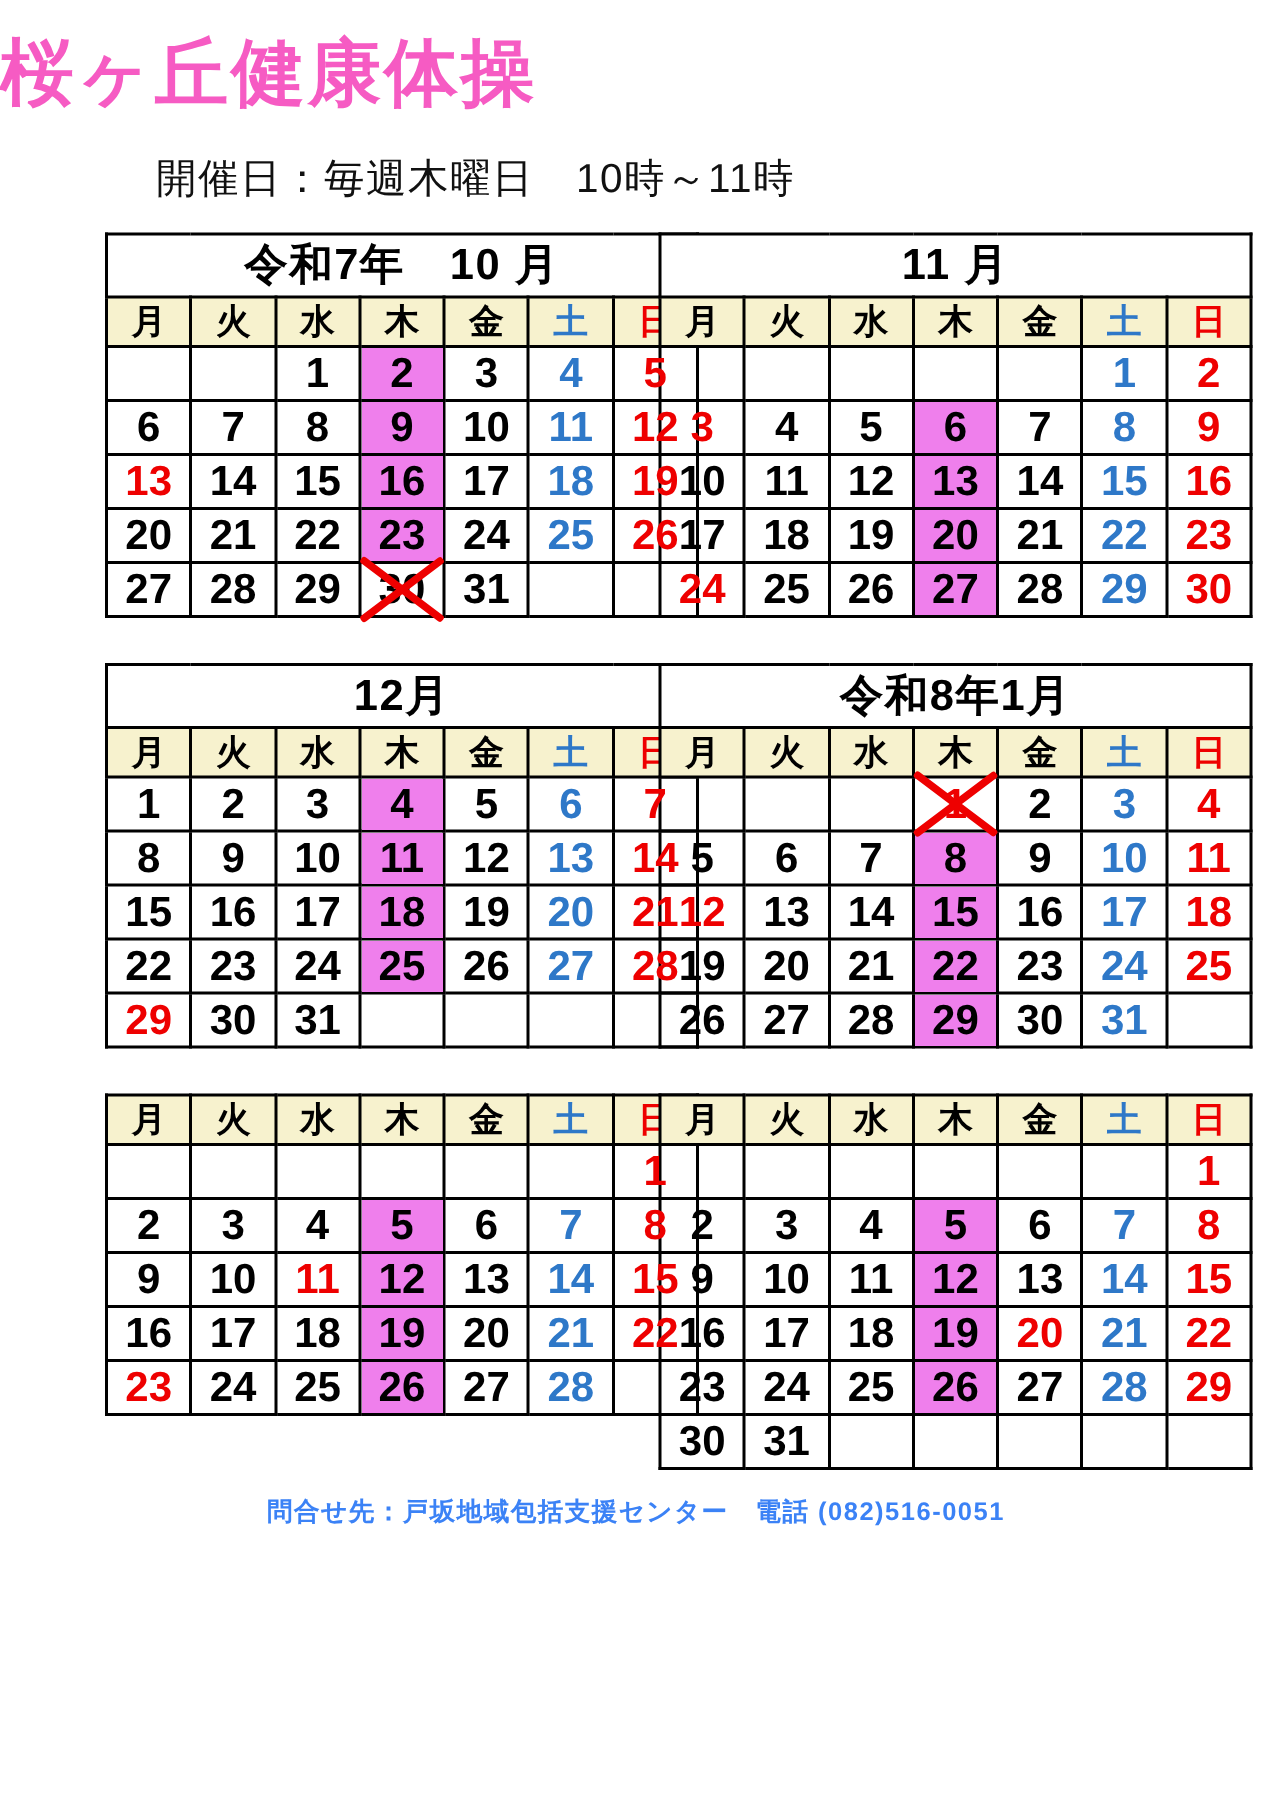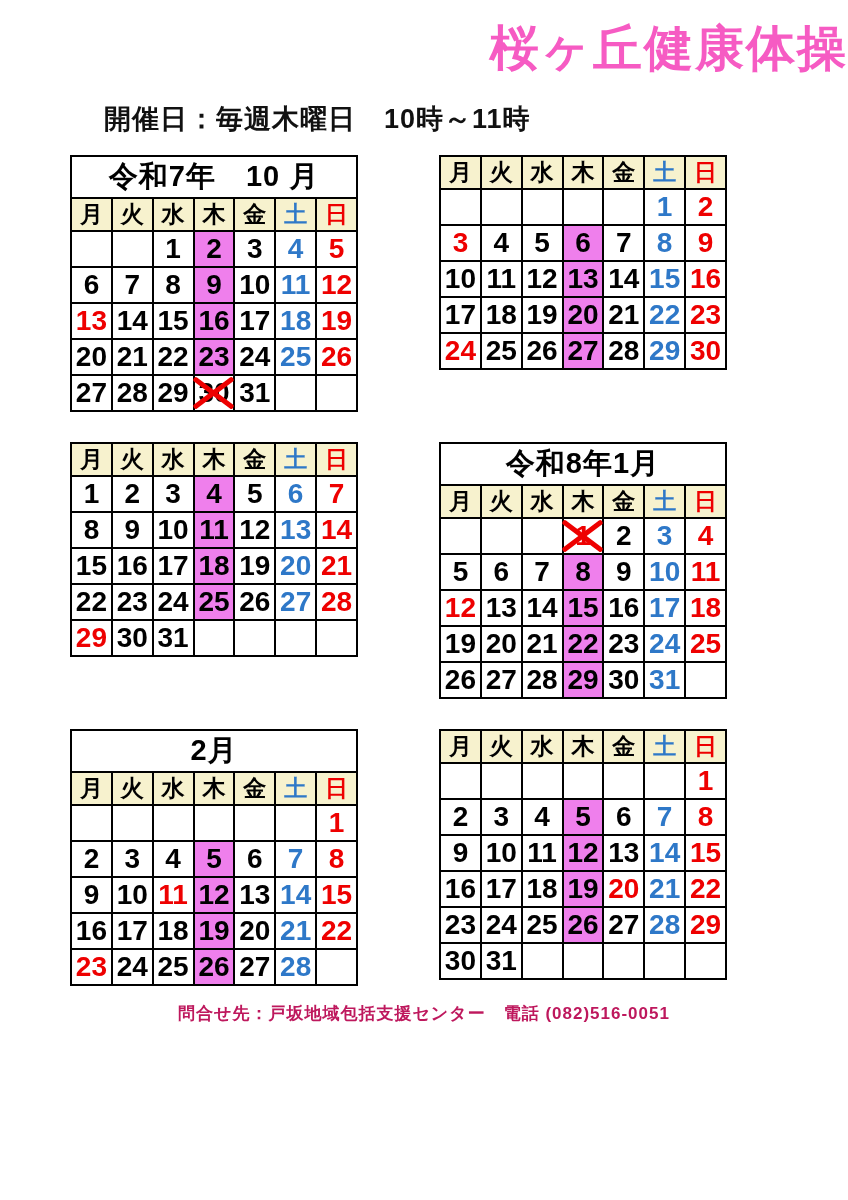--- a/index.html
+++ b/index.html
@@ -2,35 +2,35 @@
 <html style="--title_pink: #f65bc3; --holiday_red: #ee0000; --saturday_blue: #2e78c8; --header_cream: #f7f2ce; --thursday_highlight: #ef7fec; --cross_red: #ee0000; --border_black: #000000;"><head>
 <meta charset="utf-8">
 <style>
   html,body { margin:0; padding:0; }
   body {
     width:848px; height:1200px; background:#ffffff; overflow:hidden;
     font-family:"Liberation Sans","DejaVu Sans",sans-serif;
     color:#000;
   }
   .page-title {
-    margin:16px 0 0 0; text-align:right;
+    margin:16px 0 0 0; text-align:left;
     font-size:49px; font-weight:700; letter-spacing:2px;
     color:var(--title_pink,#f65bc3);
   }
   .info { margin:22px 0 0 104px; }
   .info-line {
-    font-size:27px; font-weight:700; color:#111;
+    font-size:27px; font-weight:400; color:#111;
     line-height:1.15; margin-bottom:14px; letter-spacing:1px;
   }
   .cal-grid {
     display:grid; grid-template-columns:332px 332px;
     column-gap:37px; row-gap:30px;
     margin:20px 0 0 70px; align-items:start;
   }
-  table.cal { border-collapse:collapse; width:288px; table-layout:fixed; }
+  table.cal { border-collapse:collapse; width:396px; table-layout:fixed; }
   table.cal td { border:2px solid #000; text-align:center; vertical-align:middle; padding:0; overflow:visible; }
   td.cal-title { height:40px; font-size:29px; font-weight:700; background:#fff; letter-spacing:1px; }
   td.dh {
     height:31px; font-size:23px; font-weight:700;
     background:var(--header_cream,#f7f2ce); color:#000;
   }
   td.dh.blue { color:var(--saturday_blue,#2e78c8); }
   td.dh.red  { color:var(--holiday_red,#ee0000); }
   td.day {
     position:relative; height:34px; font-size:28px; font-weight:600; color:#000;
@@ -40,21 +40,21 @@
   td.day.hl   { background:var(--thursday_highlight,#ef7fec); }
   td.day.xmark::before, td.day.xmark::after {
     content:""; position:absolute; left:-13%; top:50%;
     width:126%; height:5px; background:var(--cross_red,#ee0000); z-index:2;
     border-radius:2px;
   }
   td.day.xmark::before { transform:translateY(-50%) rotate(37deg); }
   td.day.xmark::after  { transform:translateY(-50%) rotate(-37deg); }
   .footer {
     margin-top:16px; text-align:center;
-    font-size:17px; font-weight:700; letter-spacing:1px; color:#be185d;
+    font-size:17px; font-weight:700; letter-spacing:1px; color:#3b82f6;
   }
 </style>
 </head>
 <body>
 
 <h1 class="page-title">桜ヶ丘健康体操</h1>
 
 <div class="info">
   <div class="info-line">開催日：毎週木曜日　10時～11時</div>
 </div>
@@ -117,20 +117,23 @@
           <td class="day xmark">30</td>
           <td class="day">31</td>
           <td class="day"></td>
           <td class="day"></td>
         </tr>
       </tbody>
     </table>
     <table class="cal">
       <tbody>
         <tr>
+          <td colspan="7" class="cal-title">11 月</td>
+        </tr>
+        <tr>
           <td class="dh">月</td>
           <td class="dh">火</td>
           <td class="dh">水</td>
           <td class="dh">木</td>
           <td class="dh">金</td>
           <td class="dh blue">土</td>
           <td class="dh red">日</td>
         </tr>
         <tr>
           <td class="day"></td>
@@ -175,20 +178,23 @@
           <td class="day hl">27</td>
           <td class="day">28</td>
           <td class="day blue">29</td>
           <td class="day red">30</td>
         </tr>
       </tbody>
     </table>
     <table class="cal">
       <tbody>
         <tr>
+          <td colspan="7" class="cal-title">12月</td>
+        </tr>
+        <tr>
           <td class="dh">月</td>
           <td class="dh">火</td>
           <td class="dh">水</td>
           <td class="dh">木</td>
           <td class="dh">金</td>
           <td class="dh blue">土</td>
           <td class="dh red">日</td>
         </tr>
         <tr>
           <td class="day">1</td>
@@ -294,23 +300,20 @@
           <td class="day hl">29</td>
           <td class="day">30</td>
           <td class="day blue">31</td>
           <td class="day"></td>
         </tr>
       </tbody>
     </table>
     <table class="cal">
       <tbody>
         <tr>
-          <td colspan="7" class="cal-title">2月</td>
-        </tr>
-        <tr>
           <td class="dh">月</td>
           <td class="dh">火</td>
           <td class="dh">水</td>
           <td class="dh">木</td>
           <td class="dh">金</td>
           <td class="dh blue">土</td>
           <td class="dh red">日</td>
         </tr>
         <tr>
           <td class="day"></td>

